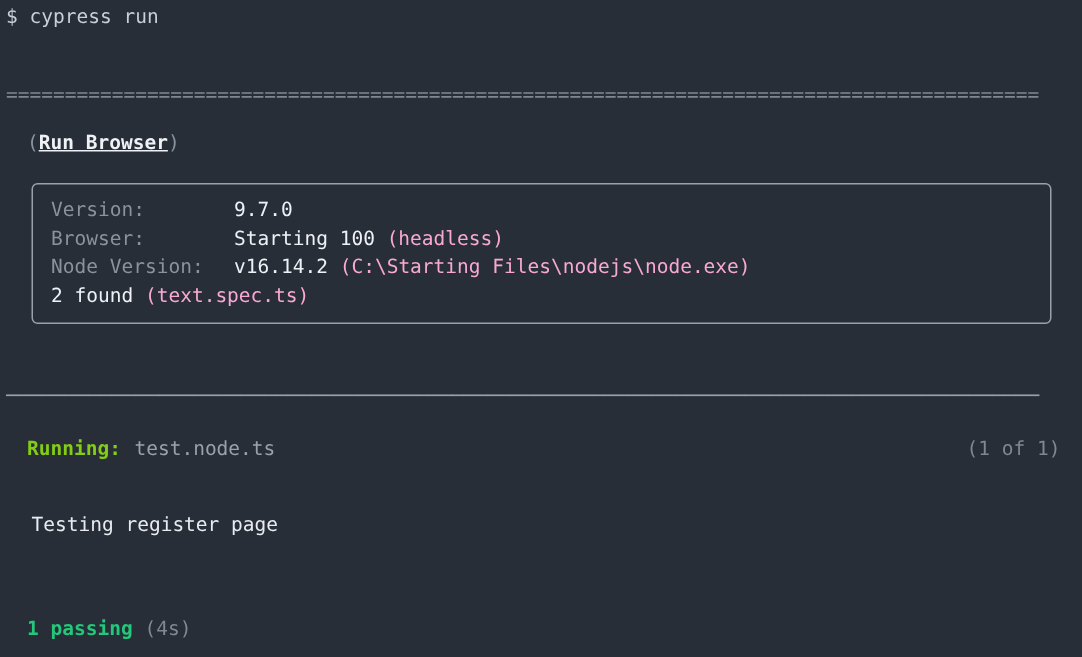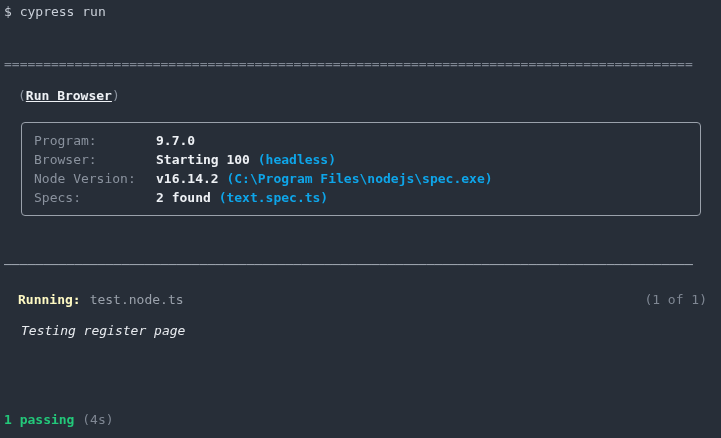--- a/index.html
+++ b/index.html
@@ -78,25 +78,25 @@
     align-items: baseline;
     white-space: pre;
   }
   .info-label {
     color: #8a929e;
     width: 122px;
     flex: 0 0 122px;
   }
   .info-value {
     color: #eef1f5;
-    font-weight: bold;
+    font-weight: normal;
   }
   .info-note {
-    color: #0ea5e9;
-    font-weight: bold;
+    color: #f9a8d4;
+    font-weight: normal;
   }
 
   
   .sep-thin {
     position: absolute;
     left: 4px;
     top: 256px;
     width: 702px;
     color: #9aa1ab;
     overflow: hidden;
@@ -107,57 +107,56 @@
   .running-line {
     position: absolute;
     left: 18px;
     top: 291px;
     right: 14px;
     display: flex;
     align-items: baseline;
     white-space: pre;
   }
   .running-label {
-    color: #fef9c3;
+    color: #84cc16;
     font-weight: bold;
   }
   .running-spec {
     color: #9aa1ab;
     margin-left: 9px;
   }
   .running-count {
     margin-left: auto;
     color: #7f8793;
   }
 
   
   .suite-title {
     position: absolute;
     left: 21px;
-    top: 322px;
+    top: 342px;
     color: #e8ebef;
-    font-style: italic;
   }
   .test-line {
     position: absolute;
     left: 33px;
     top: 359px;
     white-space: pre;
   }
   .check-icon {
     color: #23c87a;
     font-weight: bold;
   }
   .test-name { color: #9aa1ab; }
   .test-time { color: #7f8793; }
 
   
   .summary-line {
     position: absolute;
-    left: 4px;
+    left: 18px;
     top: 411px;
     white-space: pre;
   }
   .summary-pass {
     color: #23c87a;
     font-weight: bold;
   }
   .summary-time { color: #7f8793; }
 </style>
 </head>
@@ -166,34 +165,33 @@
 <div class="term">
 
   <div class="prompt-line row"><span class="prompt-sigil">$</span> <span class="prompt-cmd">cypress run</span></div>
 
   <div class="sep-equals row">========================================================================================</div>
 
   <div class="run-starting row"><span class="paren">(</span><span class="run-starting-label">Run Browser</span><span class="paren">)</span></div>
 
   <div class="info-box">
     <div class="info-row">
-      <span class="info-label">Program:</span>
+      <span class="info-label">Version:</span>
       <span class="info-value">9.7.0</span>
       <span class="info-note"></span>
     </div>
     <div class="info-row">
       <span class="info-label">Browser:</span>
       <span class="info-value">Starting 100</span><span class="info-note">&nbsp;</span><span class="info-note">(headless)</span>
     </div>
     <div class="info-row">
       <span class="info-label">Node Version:</span>
-      <span class="info-value">v16.14.2</span><span class="info-note">&nbsp;</span><span class="info-note">(C:\Program Files\nodejs\spec.exe)</span>
-    </div>
-    <div class="info-row">
-      <span class="info-label">Specs:</span>
+      <span class="info-value">v16.14.2</span><span class="info-note">&nbsp;</span><span class="info-note">(C:\Starting Files\nodejs\node.exe)</span>
+    </div>
+    <div class="info-row">
       <span class="info-value">2 found</span><span class="info-note">&nbsp;</span><span class="info-note">(text.spec.ts)</span>
     </div>
   </div>
 
   <div class="sep-thin row">────────────────────────────────────────────────────────────────────────────────────────</div>
 
   <div class="running-line">
     <span class="running-label">Running:</span>
     <span class="running-spec">test.node.ts</span>
     <span class="running-count">(1 of 1)</span>

